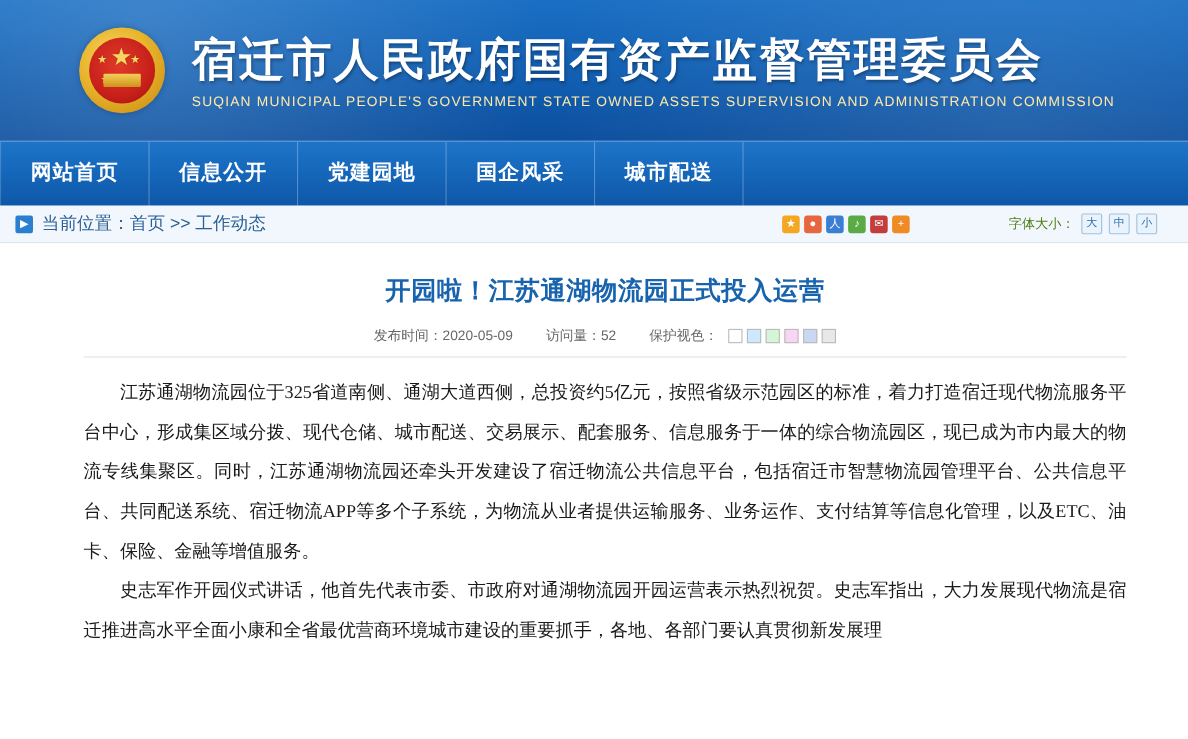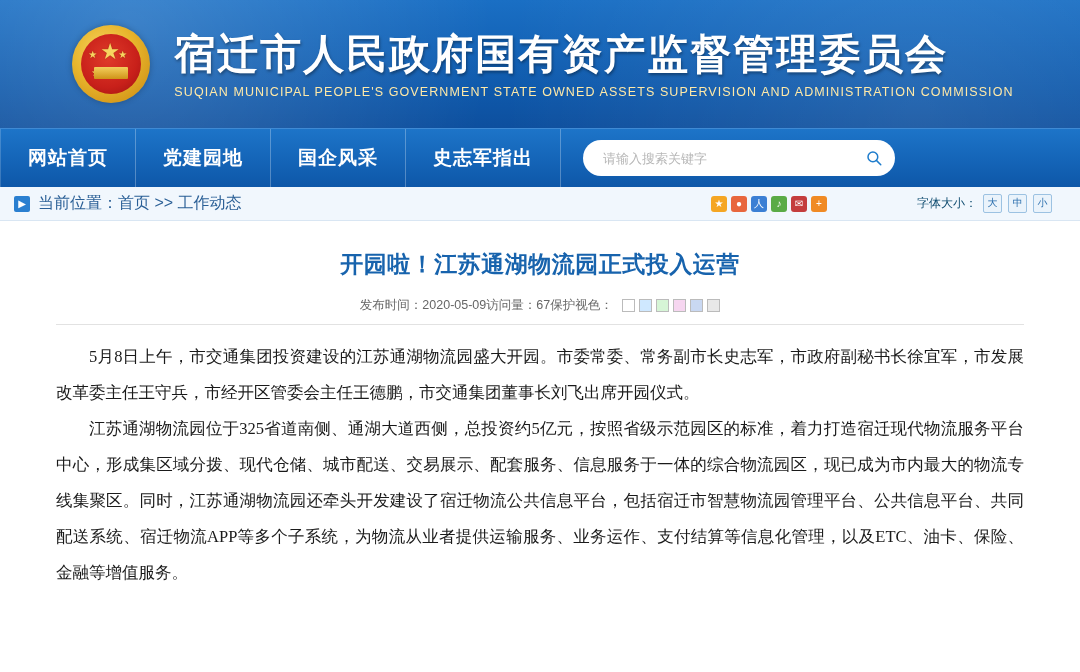--- a/index.html
+++ b/index.html
@@ -183,52 +183,53 @@
     width: 16px; height: 16px;
     border-radius: 3px;
     display: inline-block;
     font-size: 10px;
     line-height: 16px;
     text-align: center;
     color: #fff;
     cursor: pointer;
   }
   .fontsize { display: flex; align-items: center; gap: 6px; margin-right: 14px; }
-  .fontsize-label { font-size: 12px; color: #0c4a6e; text-align: right; }
+  .fontsize-label { font-size: 12px; color: #4d7c0f; text-align: right; }
   .fs-btn {
     width: 17px; height: 17px;
     border: 1px solid #9cc2e2;
     background: #eaf3fb;
     color: #2a6ead;
     font-size: 10px;
     line-height: 15px;
     text-align: center;
     border-radius: 2px;
     cursor: pointer;
   }
 
   
   .article {
     width: 1080px;
     box-sizing: border-box;
-    padding: 26px 56px 0 56px;
+    padding: 26px 56px 0 76px;
   }
   .art-title {
     text-align: center;
     font-size: 23px;
     font-weight: bold;
     color: #1763ad;
     letter-spacing: 0.5px;
     line-height: 34px;
   }
   .meta-row {
     margin-top: 16px;
     display: flex;
     justify-content: center;
     align-items: center;
+    gap: 30px;
     font-size: 12.5px;
     color: #666;
     padding-bottom: 10px;
     border-bottom: 1px solid #e2e2e2;
   }
   .eye-colors { display: inline-flex; gap: 4px; margin-left: 6px; vertical-align: middle; }
   .eye-sw {
     width: 11px; height: 11px;
     border: 1px solid #bbb;
     display: inline-block;
@@ -261,33 +262,25 @@
     </div>
     <div class="titles">
       <div class="site-title-cn">宿迁市人民政府国有资产监督管理委员会</div>
       <div class="site-title-en">SUQIAN MUNICIPAL PEOPLE'S GOVERNMENT  STATE  OWNED  ASSETS  SUPERVISION  AND  ADMINISTRATION  COMMISSION</div>
     </div>
   </div>
 </div>
 
 <div class="nav">
   <div class="nav-item">网站首页</div>
+  <div class="nav-item">信息公开</div>
   <div class="nav-item">党建园地</div>
   <div class="nav-item">国企风采</div>
-  <div class="nav-item">史志军指出</div>
-
-  <div class="search-wrap">
-    <input class="search-input" type="text" placeholder="请输入搜索关键字" style="">
-    <button class="search-btn">
-      <svg width="22" height="22" viewBox="0 0 24 24">
-        <circle cx="10.5" cy="10.5" r="6.5" fill="none" stroke="#1e7ccc" stroke-width="2"></circle>
-        <line x1="15.5" y1="15.5" x2="21" y2="21" stroke="#1e7ccc" stroke-width="2" stroke-linecap="round"></line>
-      </svg>
-    </button>
-  </div>
+  <div class="nav-item">城市配送</div>
+
 </div>
 
 <div class="crumb-bar">
   <div class="crumb-arrow">▶</div>
   <div class="crumb-text">当前位置：</div>
   <div class="crumb-text">首页 &gt;&gt; 工作动态</div>
   <div class="crumb-spacer"></div>
 
   <div class="share-icons">
     <span class="share-ico" style="background:#f5a623">★</span>
@@ -307,32 +300,32 @@
 </div>
 
 <div class="article">
   <div class="art-title">开园啦！江苏通湖物流园正式投入运营</div>
 
   <div class="meta-row">
     <span>
       <span>发布时间：</span><span>2020-05-09</span>
     </span>
     <span>
-      <span>访问量：</span><span>67</span>
+      <span>访问量：</span><span>52</span>
     </span>
     <span>
       <span>保护视色：</span>
       <span class="eye-colors">
         <span class="eye-sw" style="background:#ffffff"></span>
         <span class="eye-sw" style="background:#cfe8ff"></span>
         <span class="eye-sw" style="background:#d6f5d6"></span>
         <span class="eye-sw" style="background:#f6d6f0"></span>
         <span class="eye-sw" style="background:#c9d8f2"></span>
         <span class="eye-sw" style="background:#e8e8e8"></span>
       </span>
     </span>
   </div>
 
   <div class="body-text">
-    <p>5月8日上午，市交通集团投资建设的江苏通湖物流园盛大开园。市委常委、常务副市长史志军，市政府副秘书长徐宜军，市发展改革委主任王守兵，市经开区管委会主任王德鹏，市交通集团董事长刘飞出席开园仪式。</p>
     <p>江苏通湖物流园位于325省道南侧、通湖大道西侧，总投资约5亿元，按照省级示范园区的标准，着力打造宿迁现代物流服务平台中心，形成集区域分拨、现代仓储、城市配送、交易展示、配套服务、信息服务于一体的综合物流园区，现已成为市内最大的物流专线集聚区。同时，江苏通湖物流园还牵头开发建设了宿迁物流公共信息平台，包括宿迁市智慧物流园管理平台、公共信息平台、共同配送系统、宿迁物流APP等多个子系统，为物流从业者提供运输服务、业务运作、支付结算等信息化管理，以及ETC、油卡、保险、金融等增值服务。</p>
+    <p>史志军作开园仪式讲话，他首先代表市委、市政府对通湖物流园开园运营表示热烈祝贺。史志军指出，大力发展现代物流是宿迁推进高水平全面小康和全省最优营商环境城市建设的重要抓手，各地、各部门要认真贯彻新发展理</p>
   </div>
 </div>
 
 </body></html>

